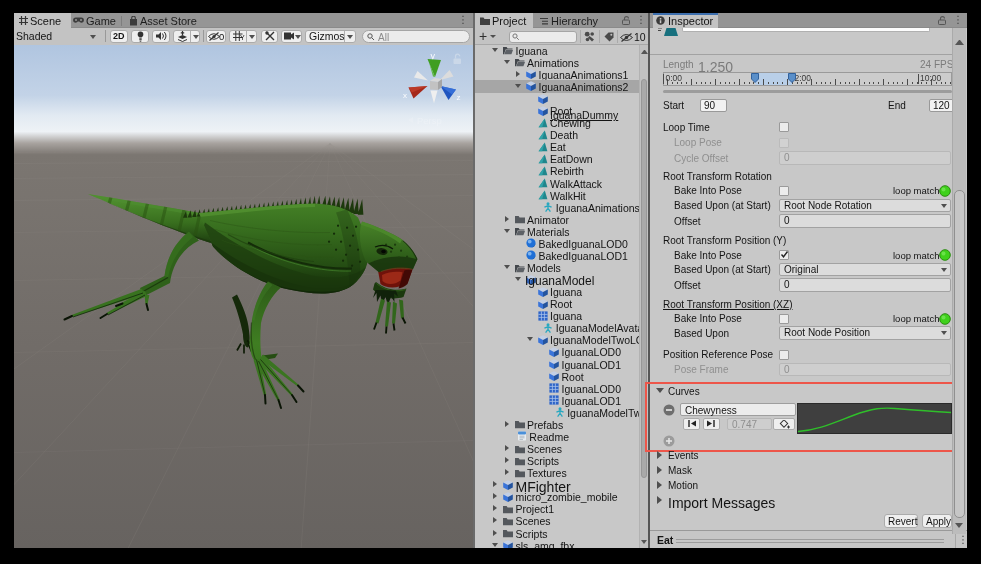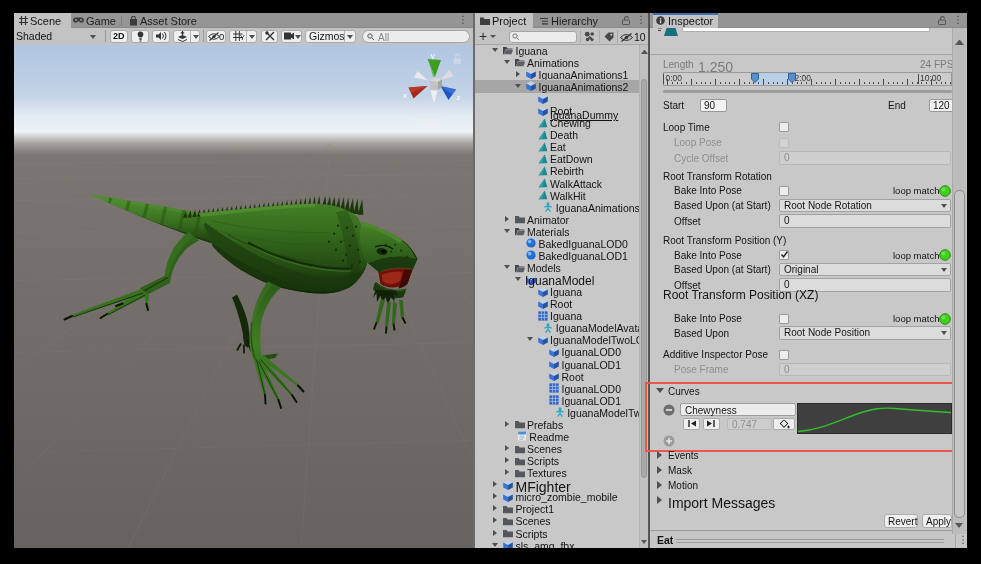--- a/index.html
+++ b/index.html
@@ -662,32 +662,32 @@
 <div class="txt" style="left:893px;top:249.5px;font-size:9.5px;">loop match</div>
 <svg class="abs" style="left:939px;top:249.0px" width="12" height="12">
     <circle cx="6" cy="6" r="5.3" fill="#3fd11c" stroke="#2a8c10" stroke-width="1"></circle>
     <circle cx="4.5" cy="4.5" r="2" fill="#7ee85f" opacity="0.7"></circle>
   </svg>
 <div class="txt" style="left:674px;top:264.0px;font-size:10px;color:#141414;">Based Upon (at Start)</div>
 <div class="fld" style="left:779px;top:262.7px;width:172px;height:13.5px;line-height:12.5px;">Original</div>
 <div class="arrD" style="left:941px;top:267.5px;border-top-width:4px;border-left-width:3.5px;border-right-width:3.5px;"></div>
 <div class="txt" style="left:674px;top:279.5px;font-size:10px;color:#141414;">Offset</div>
 <div class="fld" style="left:779px;top:278.2px;width:172px;height:13.5px;line-height:12.5px;">0</div>
-<div class="txt" style="left:663px;top:288px;font-size:12px;color:#141414;">Root Transform Position (XZ)</div>
+<div class="txt" style="left:663px;top:299.0px;font-size:10px;color:#141414;text-decoration:underline;">Root Transform Position (XZ)</div>
 <div class="txt" style="left:674px;top:313.0px;font-size:10px;color:#141414;">Bake Into Pose</div>
 <div class="cb" style="left:779px;top:313.5px;"></div>
 <div class="txt" style="left:893px;top:313.0px;font-size:9.5px;">loop match</div>
 <svg class="abs" style="left:939px;top:312.5px" width="12" height="12">
     <circle cx="6" cy="6" r="5.3" fill="#3fd11c" stroke="#2a8c10" stroke-width="1"></circle>
     <circle cx="4.5" cy="4.5" r="2" fill="#7ee85f" opacity="0.7"></circle>
   </svg>
 <div class="txt" style="left:674px;top:327.5px;font-size:10px;color:#141414;">Based Upon</div>
 <div class="fld" style="left:779px;top:326.2px;width:172px;height:13.5px;line-height:12.5px;">Root Node Position</div>
 <div class="arrD" style="left:941px;top:331.0px;border-top-width:4px;border-left-width:3.5px;border-right-width:3.5px;"></div>
-<div class="txt" style="left:663px;top:349.0px;font-size:10px;color:#141414;">Additive Inspector Pose</div>
+<div class="txt" style="left:663px;top:349.0px;font-size:10px;color:#141414;">Position Reference Pose</div>
 <div class="cb" style="left:779px;top:349.5px;"></div>
 <div class="txt" style="left:674px;top:364.0px;font-size:10px;color:#8f8f8f;">Pose Frame</div>
 <div class="fld dis" style="left:779px;top:362.7px;width:172px;height:13.5px;line-height:12.5px;">0</div>
 <div class="arrD" style="left:656px;top:388px;border-top-width:5px;border-left-width:4px;border-right-width:4px;"></div>
 <div class="txt" style="left:668px;top:385.5px;font-size:10px;color:#141414;">Curves</div>
 <svg class="abs" style="left:663px;top:403.5px" width="12" height="12">
     <circle cx="6" cy="6" r="5.5" fill="#6e6e6e"></circle>
     <rect x="3" y="5.2" width="6" height="1.6" fill="#e8e8e8"></rect>
   </svg>
 <div class="abs" style="left:680px;top:403px;width:116px;height:13px;background:#ececec;border:1px solid #9e9e9e;border-radius:2px;"></div>

